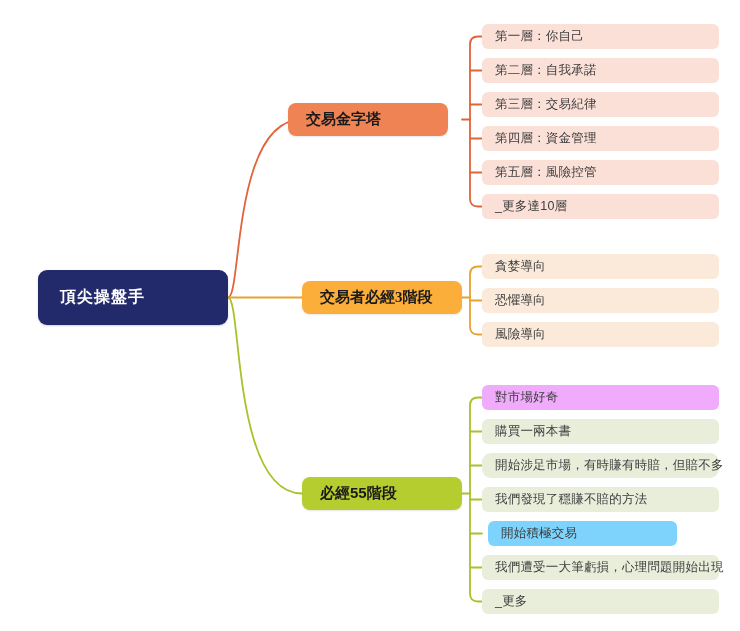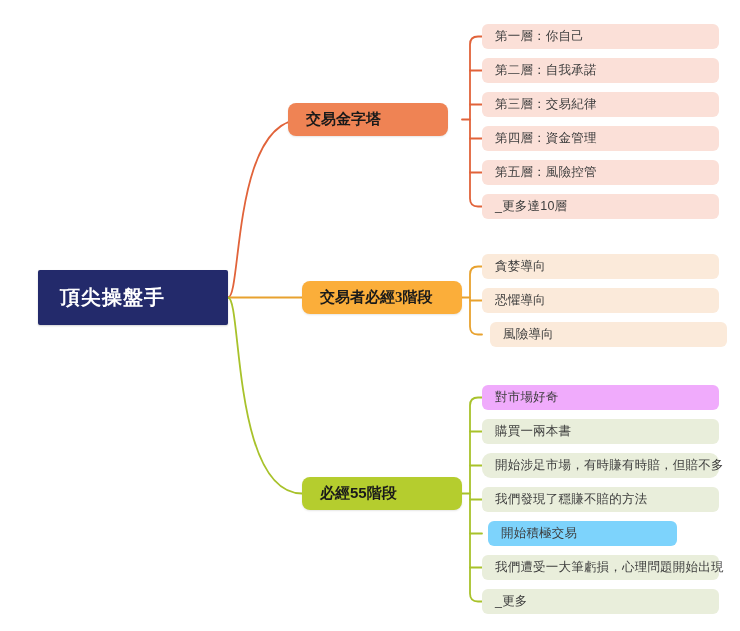--- a/index.html
+++ b/index.html
@@ -29,24 +29,24 @@
   }
   .node {
     position: absolute;
     box-sizing: border-box;
     display: flex;
     align-items: center;
     white-space: nowrap;
   }
   
   .root-node {
-    border-radius: 2px;
+    border-radius: 9px;
     background: #232a6b;
     color: #ffffff;
-    font-size: 20px;
+    font-size: 16px;
     font-weight: bold;
     letter-spacing: 1px;
     padding-left: 22px;
     box-shadow: 0 1px 2px rgba(0,0,0,0.18);
   }
   
   .branch-node {
     border-radius: 8px;
     color: #1a1a1a;
     font-size: 15px;
@@ -119,21 +119,21 @@
       </div>
       <div class="node branch-node" style="left: 302px; top: 281px; width: 160px; height: 33px; background: rgb(251, 174, 58); font-family: Liberation Serif, serif;">
         <span>交易者必經3階段</span>
       </div>
       <div class="node leaf-node" style="left: 482px; top: 254px; width: 237px; height: 25px; background: rgb(251, 234, 218);">
         <span>貪婪導向</span>
       </div>
       <div class="node leaf-node" style="left: 482px; top: 288px; width: 237px; height: 25px; background: rgb(251, 234, 218);">
         <span>恐懼導向</span>
       </div>
-      <div class="node leaf-node" style="left: 482px; top: 322px; width: 237px; height: 25px; background: rgb(251, 234, 218); margin-left: 8px;">
+      <div class="node leaf-node" style="left: 482px; top: 322px; width: 237px; height: 25px; background: rgb(251, 234, 218);">
         <span>風險導向</span>
       </div>
       <div class="node branch-node" style="left: 302px; top: 477px; width: 160px; height: 33px; background: rgb(181, 205, 46);">
         <span>必經55階段</span>
       </div>
       <div class="node leaf-node" style="left: 482px; top: 385px; width: 237px; height: 25px; background: #f0abfc;">
         <span>對市場好奇</span>
       </div>
       <div class="node leaf-node" style="left: 482px; top: 419px; width: 237px; height: 25px; background: rgb(233, 238, 219);">
         <span>購買一兩本書</span>

